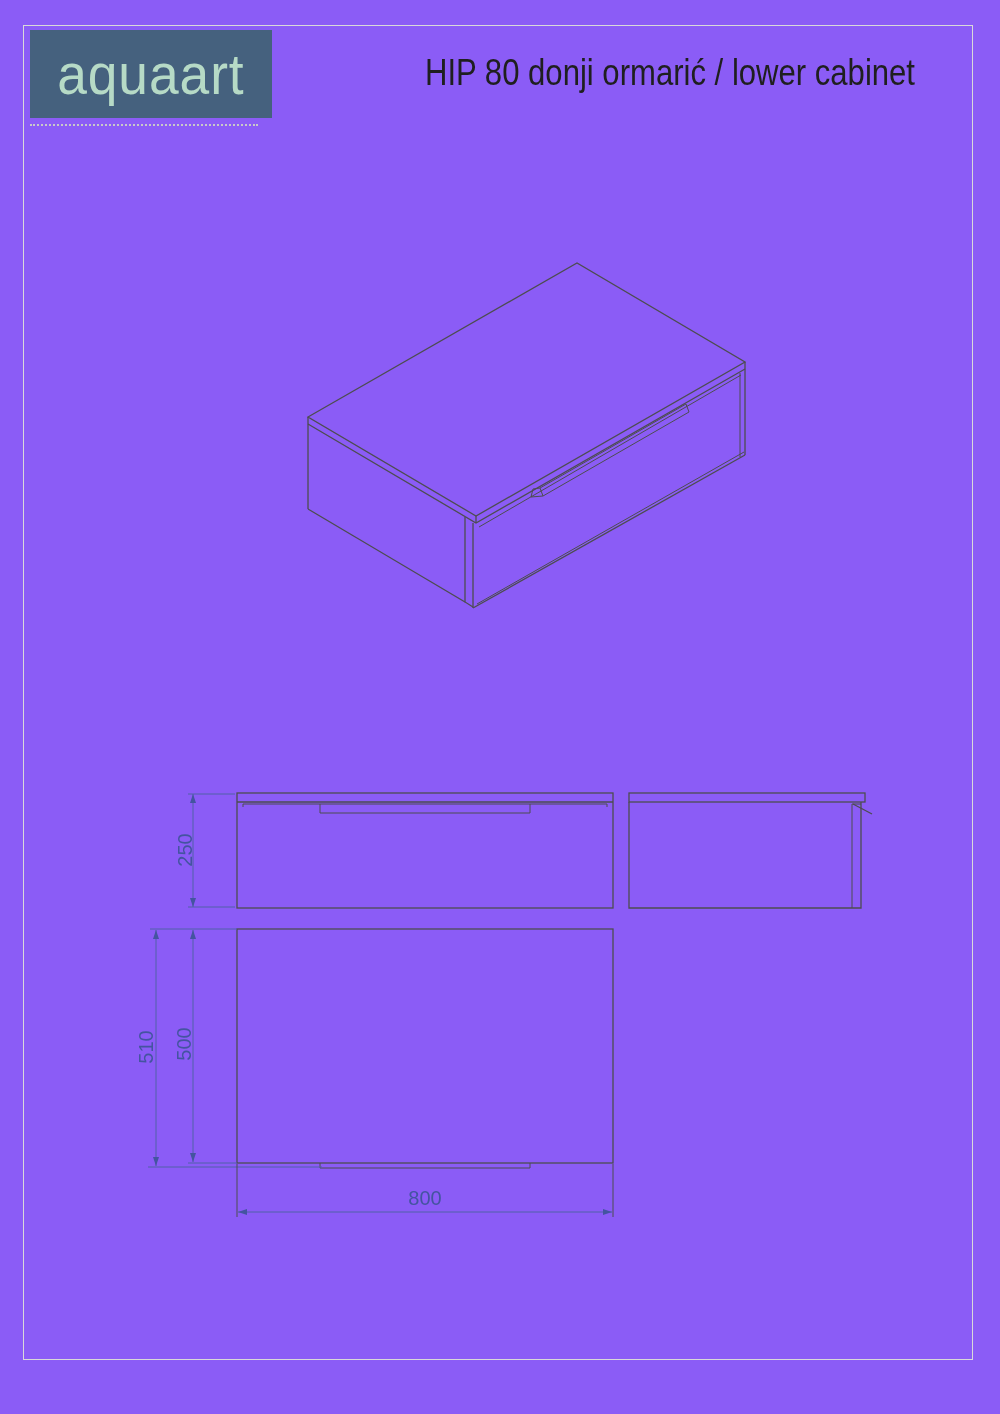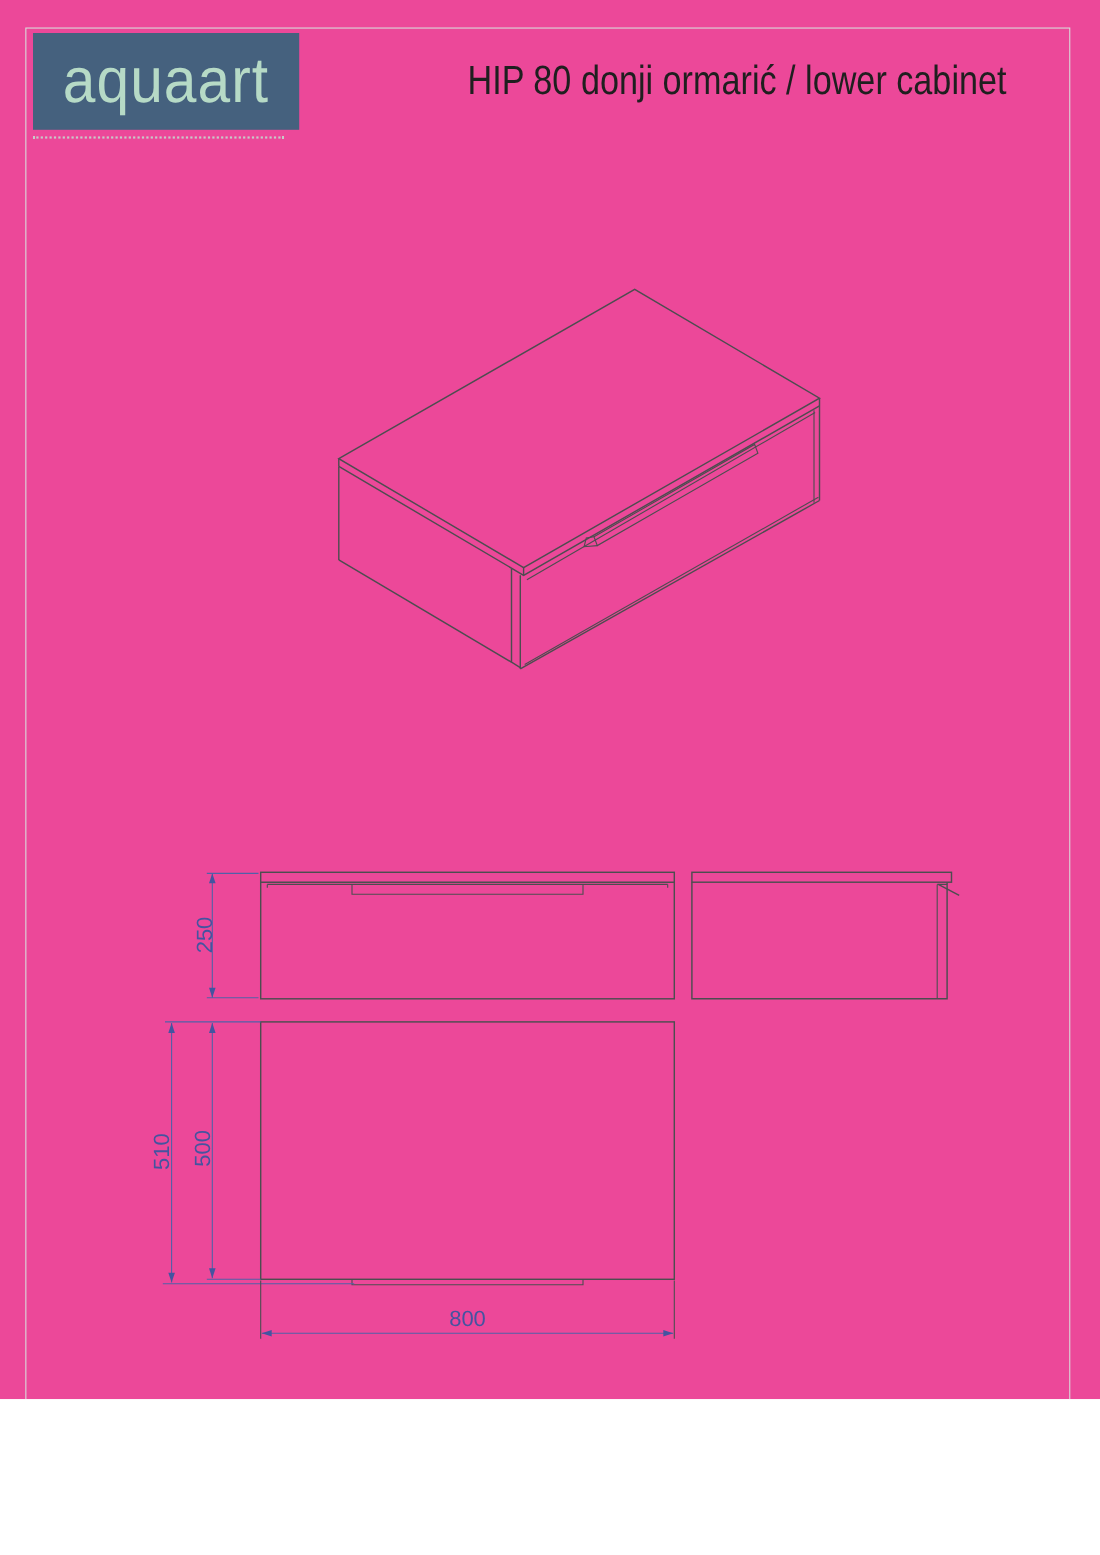--- a/index.html
+++ b/index.html
@@ -1,19 +1,19 @@
 <!DOCTYPE html>
 <html><head>
 <meta charset="utf-8">
 <style>
   html,body{margin:0;padding:0;background:#ffffff;}
   #page{
     position:relative;
-    width:1000px;height:1272px;
-    background:#ec4899;
+    width:1000px;height:1414px;
+    background:#8b5cf6;
     font-family:"Liberation Sans", sans-serif;
     overflow:hidden;
   }
   #page-border{
     position:absolute;left:23px;top:25px;width:950px;height:1335px;
     border:1px solid #d9d9d9;
     box-sizing:border-box;
   }
   #logo-box{
     position:absolute;left:30px;top:30px;width:242px;height:88px;

